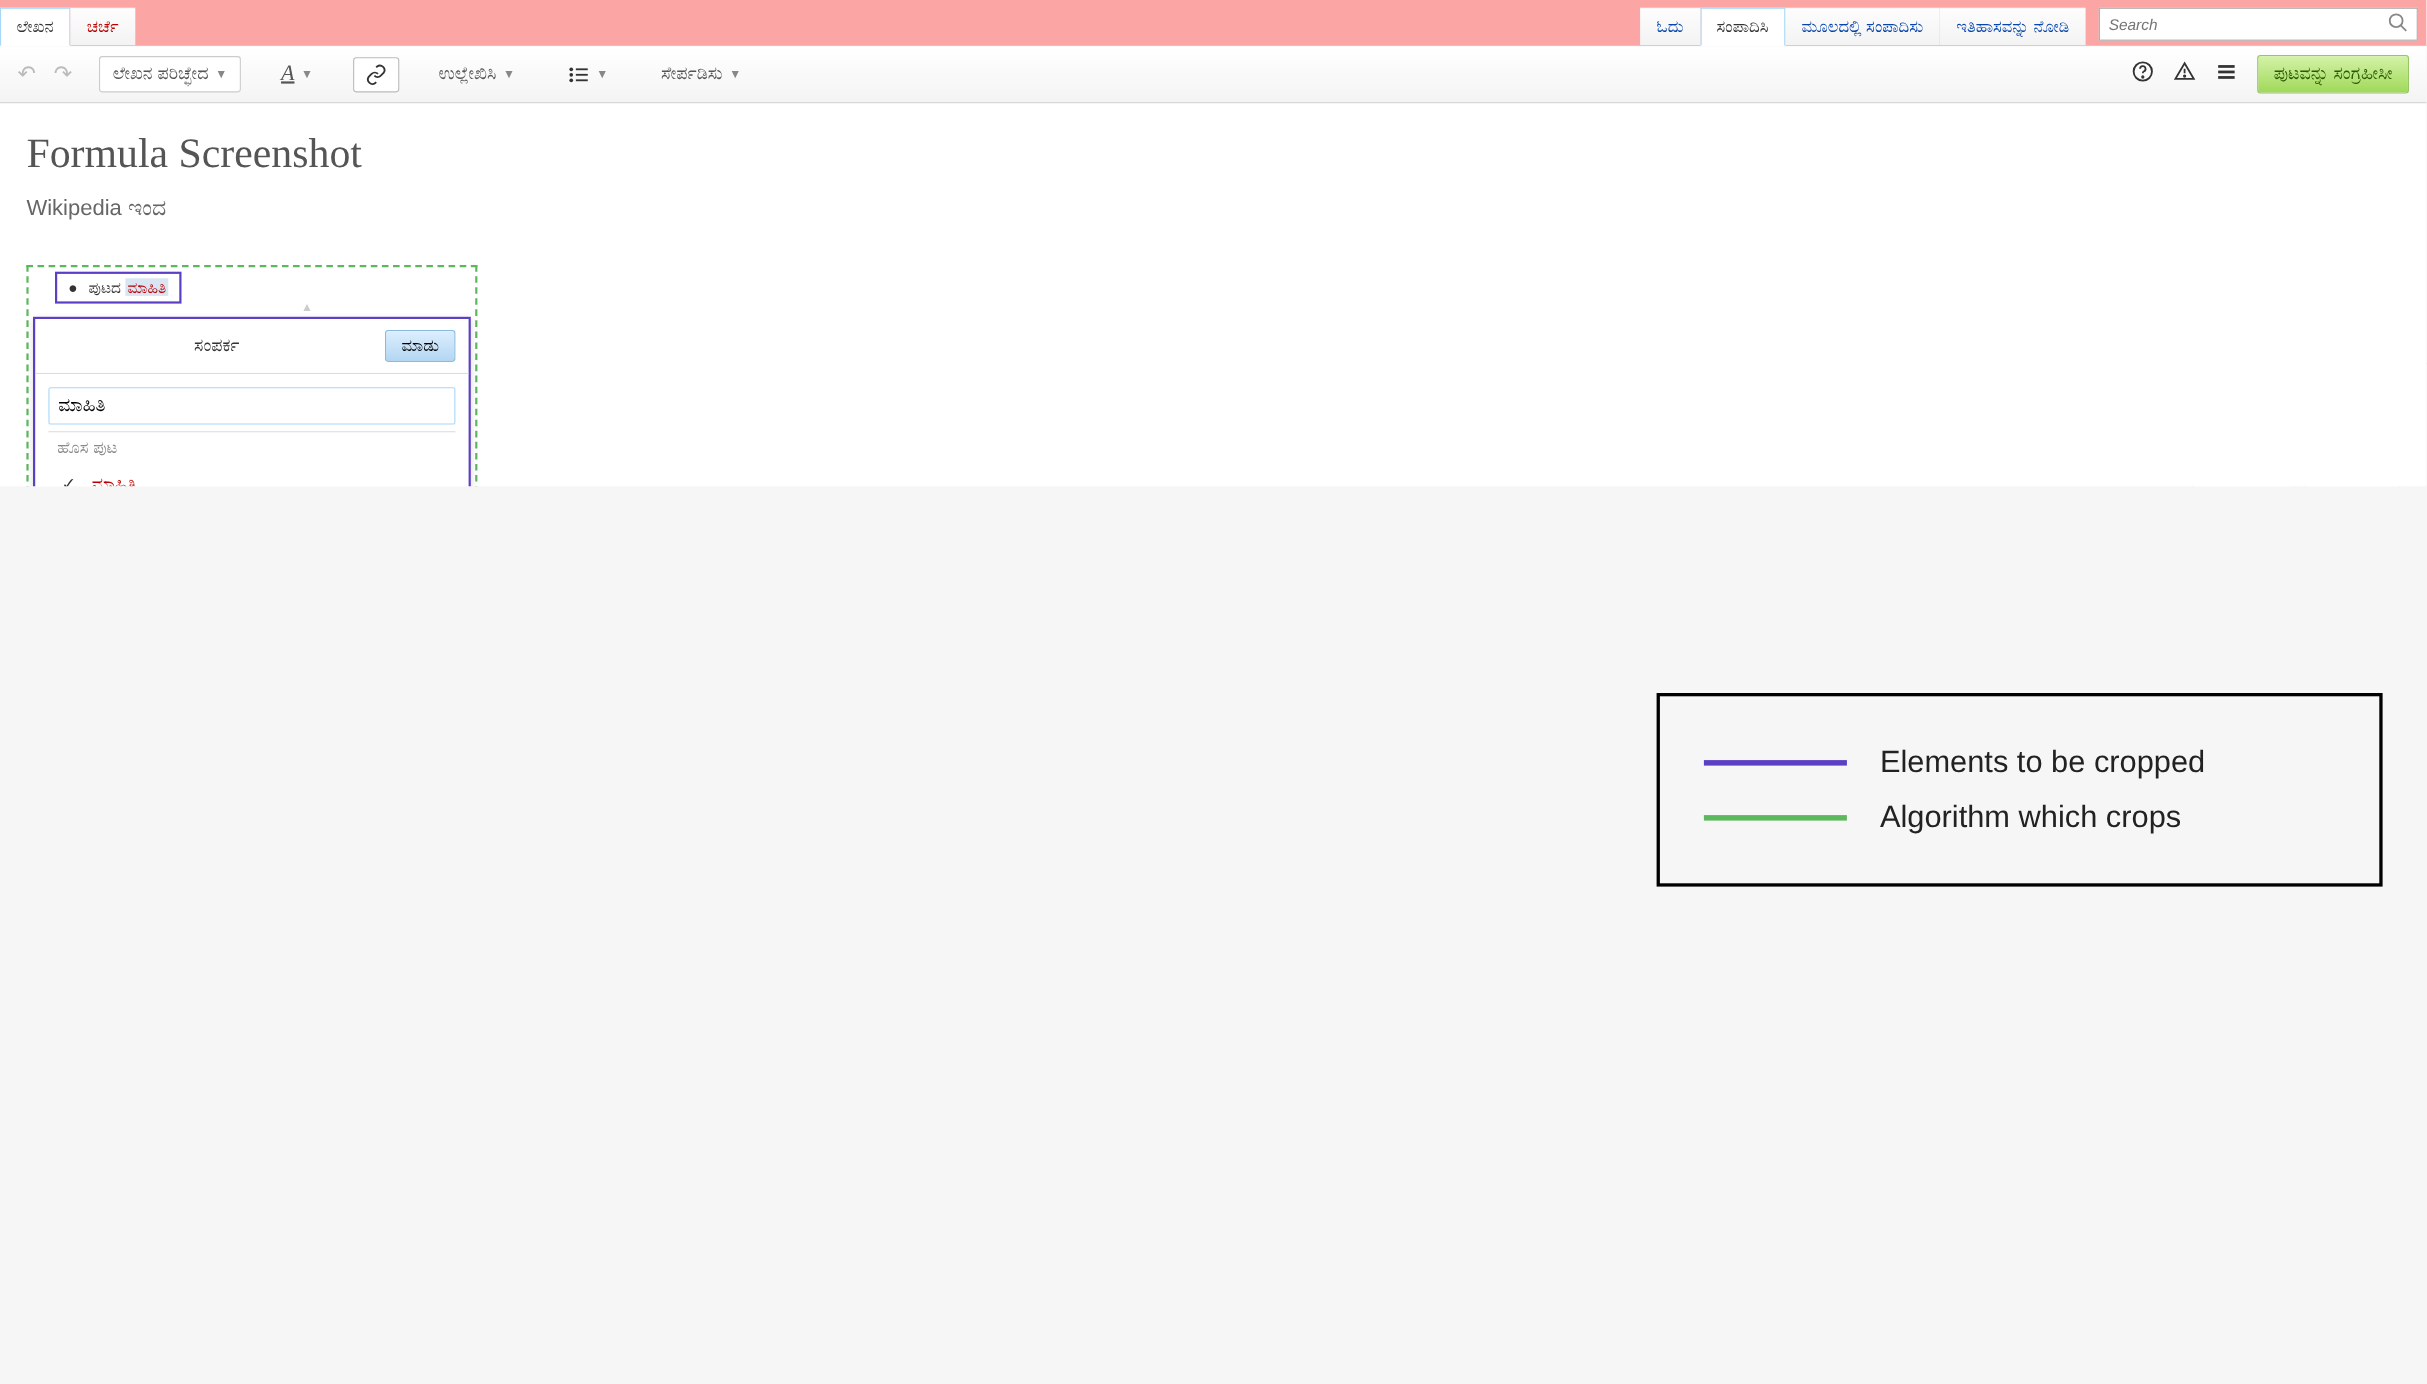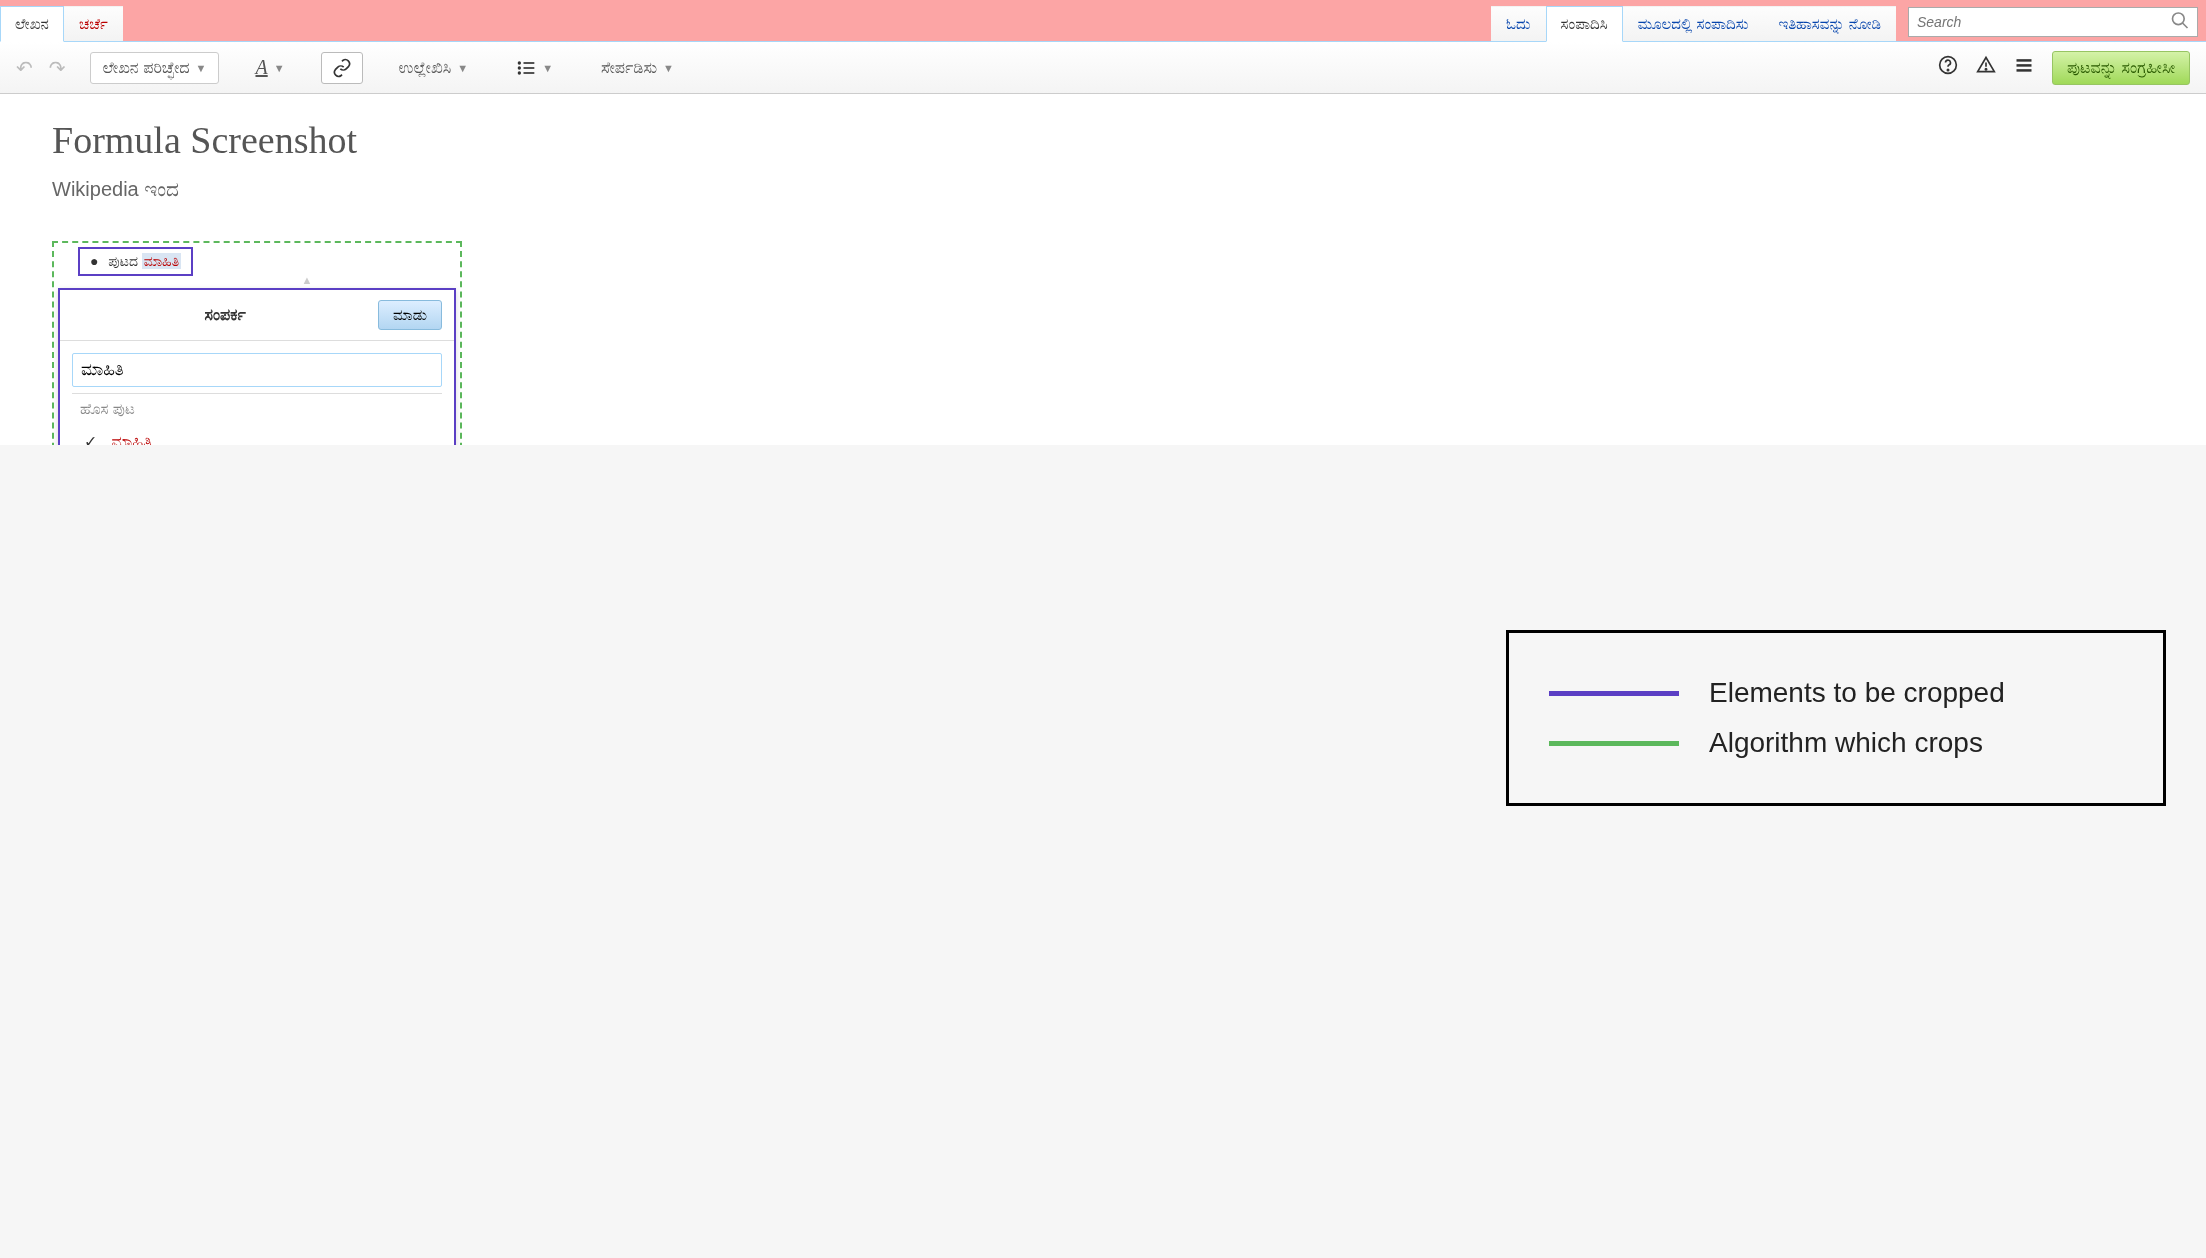--- a/index.html
+++ b/index.html
@@ -100,21 +100,21 @@
       font-size: 16px;
       cursor: pointer;
     }
     .chevron { margin-left: 6px; color: #888; font-size: 11px; }
     .undo-redo { display: flex; gap: 16px; color: #bbb; font-size: 20px; }
     .icon-btn { cursor: pointer; color: #333; font-size: 22px; }
 
     
     .content {
       background: #fff;
-      padding: 24px 32px 12px 52px;
+      padding: 24px 32px 12px 24px;
       position: relative;
     }
     .page-title {
       font-family: Georgia, serif;
       font-size: 38px;
       font-weight: normal;
       color: #555;
       margin-bottom: 16px;
     }
     .page-url {
@@ -166,21 +166,21 @@
     }
     .popup-header {
       display: flex;
       align-items: center;
       padding: 10px 12px;
       border-bottom: 1px solid #ddd;
     }
     .popup-title {
       flex: 1;
       text-align: center;
-      font-weight: bold;
+      font-weight: normal;
       font-size: 16px;
       color: #333;
     }
     .popup-action-btn {
       background: linear-gradient(to bottom, #ddeeff 0%, #b3d6f2 100%);
       border: 1px solid #88bbdd;
       padding: 5px 14px;
       border-radius: 3px;
       cursor: pointer;
       font-size: 15px;

